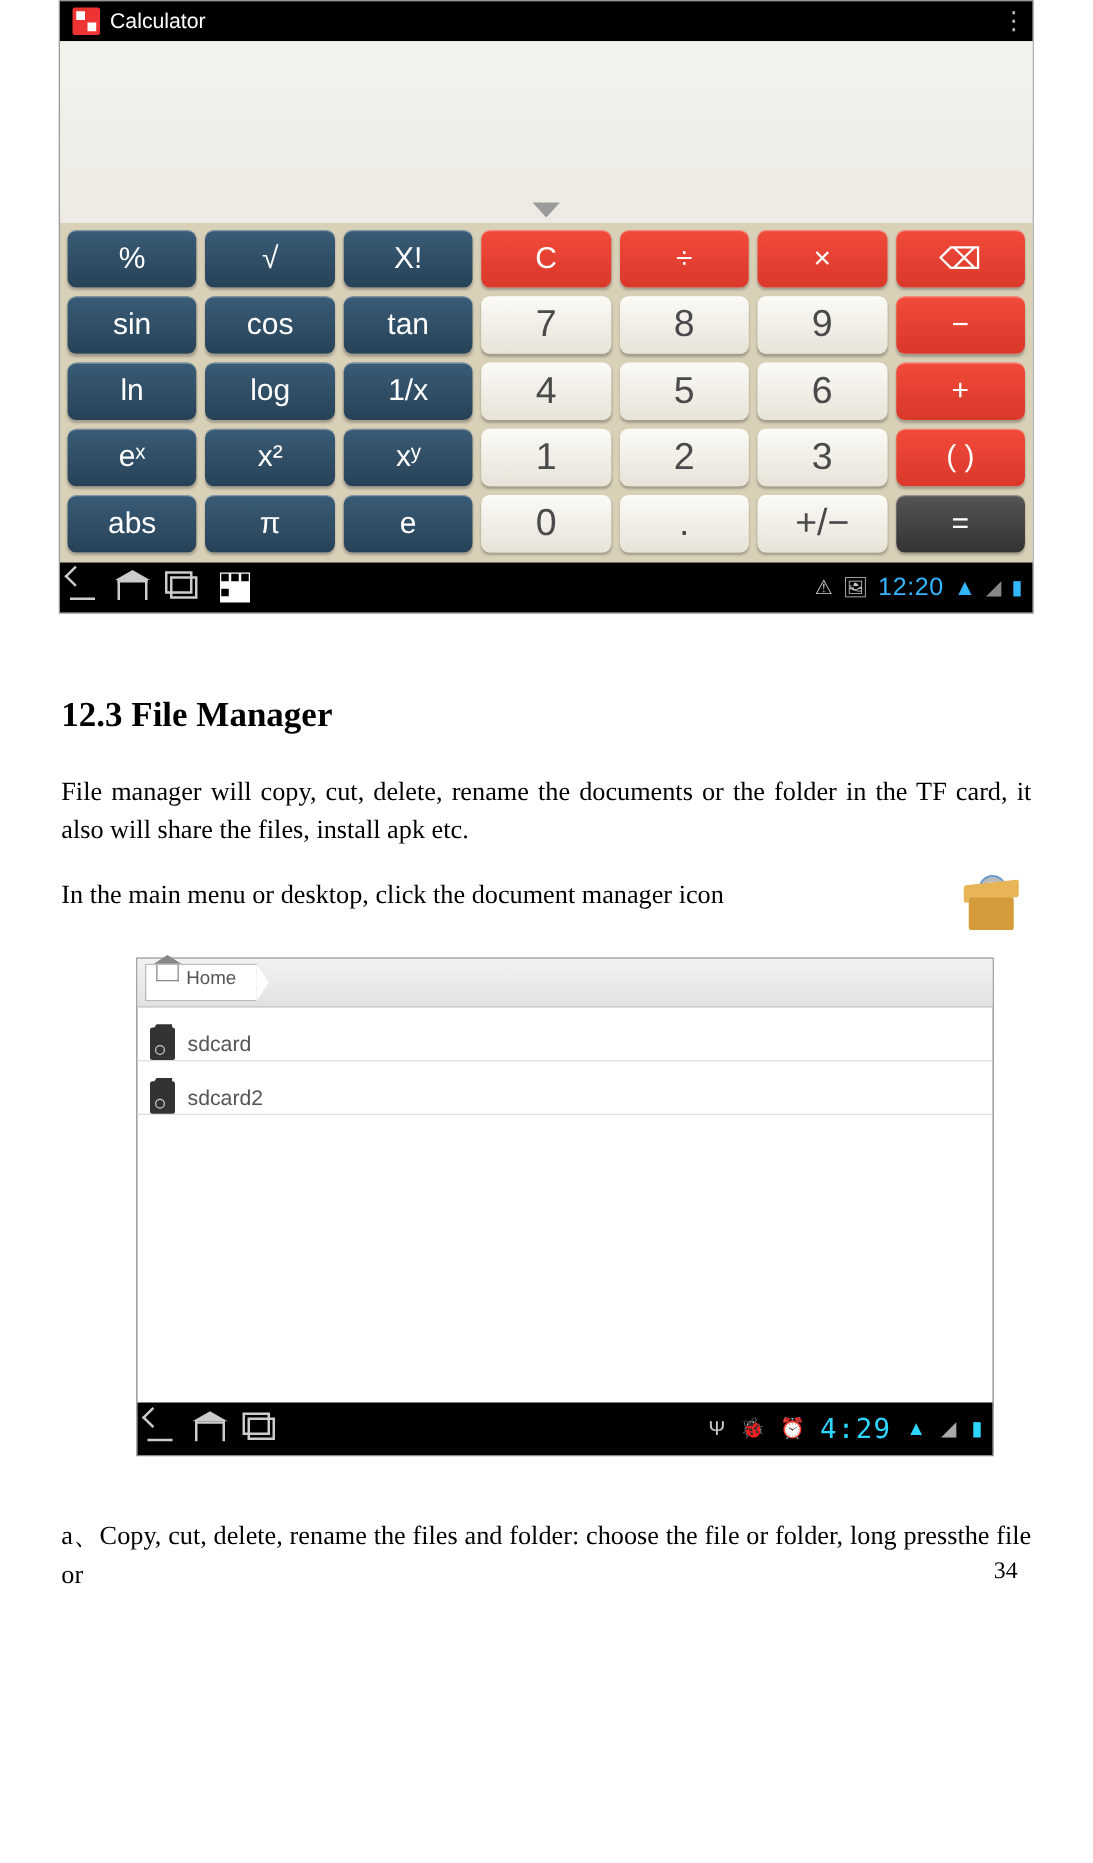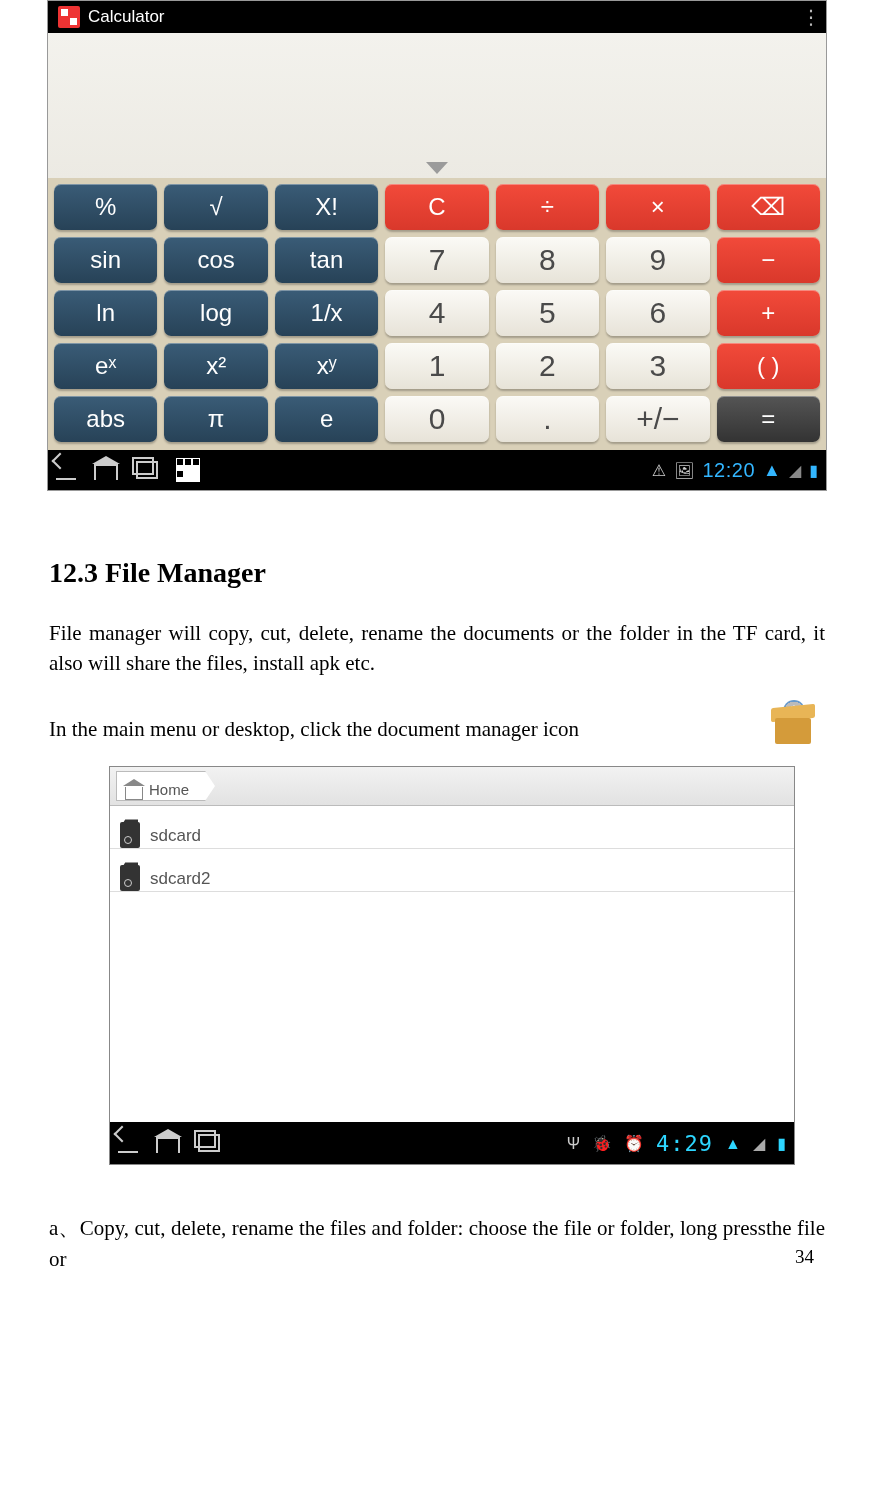--- a/index.html
+++ b/index.html
@@ -39,30 +39,30 @@
 .nav-right{display:flex;align-items:center;gap:8px;font-size:16px}
 .status-warning{color:#ccc}
 .status-time{color:#33b6ff;font-weight:normal;font-size:20px;letter-spacing:.5px}
 .status-wifi{color:#33b6ff;font-size:18px}
 .status-batt{color:#33b6ff}
 
 
 .doc{padding:0 10px;font-size:21px;line-height:1.45}
 .sec-title{font-size:28px;font-weight:bold;margin:62px 0 24px 0}
 .para{margin:0 0 22px 0;text-align:justify}
-.inline-icon-line{display:flex;align-items:flex-end;flex-wrap:wrap;text-align:justify}
+.inline-icon-line{display:flex;flex-wrap:wrap;text-align:justify}
 .fm-icon{width:48px;height:44px;margin:0 8px;display:inline-block;position:relative;vertical-align:middle}
 .fm-icon .box{position:absolute;left:6px;bottom:0;width:36px;height:26px;background:#d49b3a;border-radius:2px}
 .fm-icon .lid{position:absolute;left:2px;top:6px;width:44px;height:14px;background:#e8b556;border-radius:2px;transform:skewY(-6deg)}
 .fm-icon .disc{position:absolute;left:14px;top:0;width:22px;height:22px;border-radius:50%;background:radial-gradient(circle,#eee 35%,#bbb 36%,#bbb 60%,#69c 61%)}
 
 
 .fm-shot{margin:12px 30px 0 60px;border:1px solid #888;background:#fff;font-family:Arial,sans-serif}
 .fm-crumb{background:linear-gradient(#f2f2f2,#e2e2e2);height:38px;border-bottom:1px solid #bbb;display:flex;align-items:center;padding-left:6px}
-.crumb-chip{display:flex;align-items:flex-end;background:#fff;border:1px solid #bbb;height:28px;padding:0 16px 0 8px;position:relative;font-size:15px;color:#555}
+.crumb-chip{display:flex;align-items:flex-start;background:#fff;border:1px solid #bbb;height:28px;padding:0 16px 0 8px;position:relative;font-size:15px;color:#555}
 .crumb-chip::after{content:"";position:absolute;right:-10px;top:-1px;width:0;height:0;border-top:15px solid transparent;border-bottom:15px solid transparent;border-left:10px solid #fff}
 .crumb-chip .home-ic{width:16px;height:12px;border:1.5px solid #888;border-top:none;margin-right:6px;position:relative}
 .crumb-chip .home-ic::before{content:"";position:absolute;left:-3px;top:-8px;border-left:11px solid transparent;border-right:11px solid transparent;border-bottom:7px solid #888}
 .fm-list{min-height:300px}
 .fm-item{display:flex;align-items:flex-end;height:42px;border-bottom:1px solid #ddd;padding-left:10px;font-size:17px;color:#555}
 .sd-ic{width:20px;height:26px;background:#333;border-radius:2px;margin-right:10px;position:relative}
 .sd-ic::before{content:"";position:absolute;left:2px;top:-3px;width:16px;height:5px;background:#333;clip-path:polygon(20% 0,100% 0,100% 100%,0 100%)}
 .sd-ic::after{content:"";position:absolute;left:4px;bottom:4px;width:6px;height:6px;border:1.5px solid #ccc;border-radius:50%}
 .fm-blank{height:230px}
 .fm-navbar{background:#000;height:42px;display:flex;align-items:center;padding:0 8px;color:#ccc}

